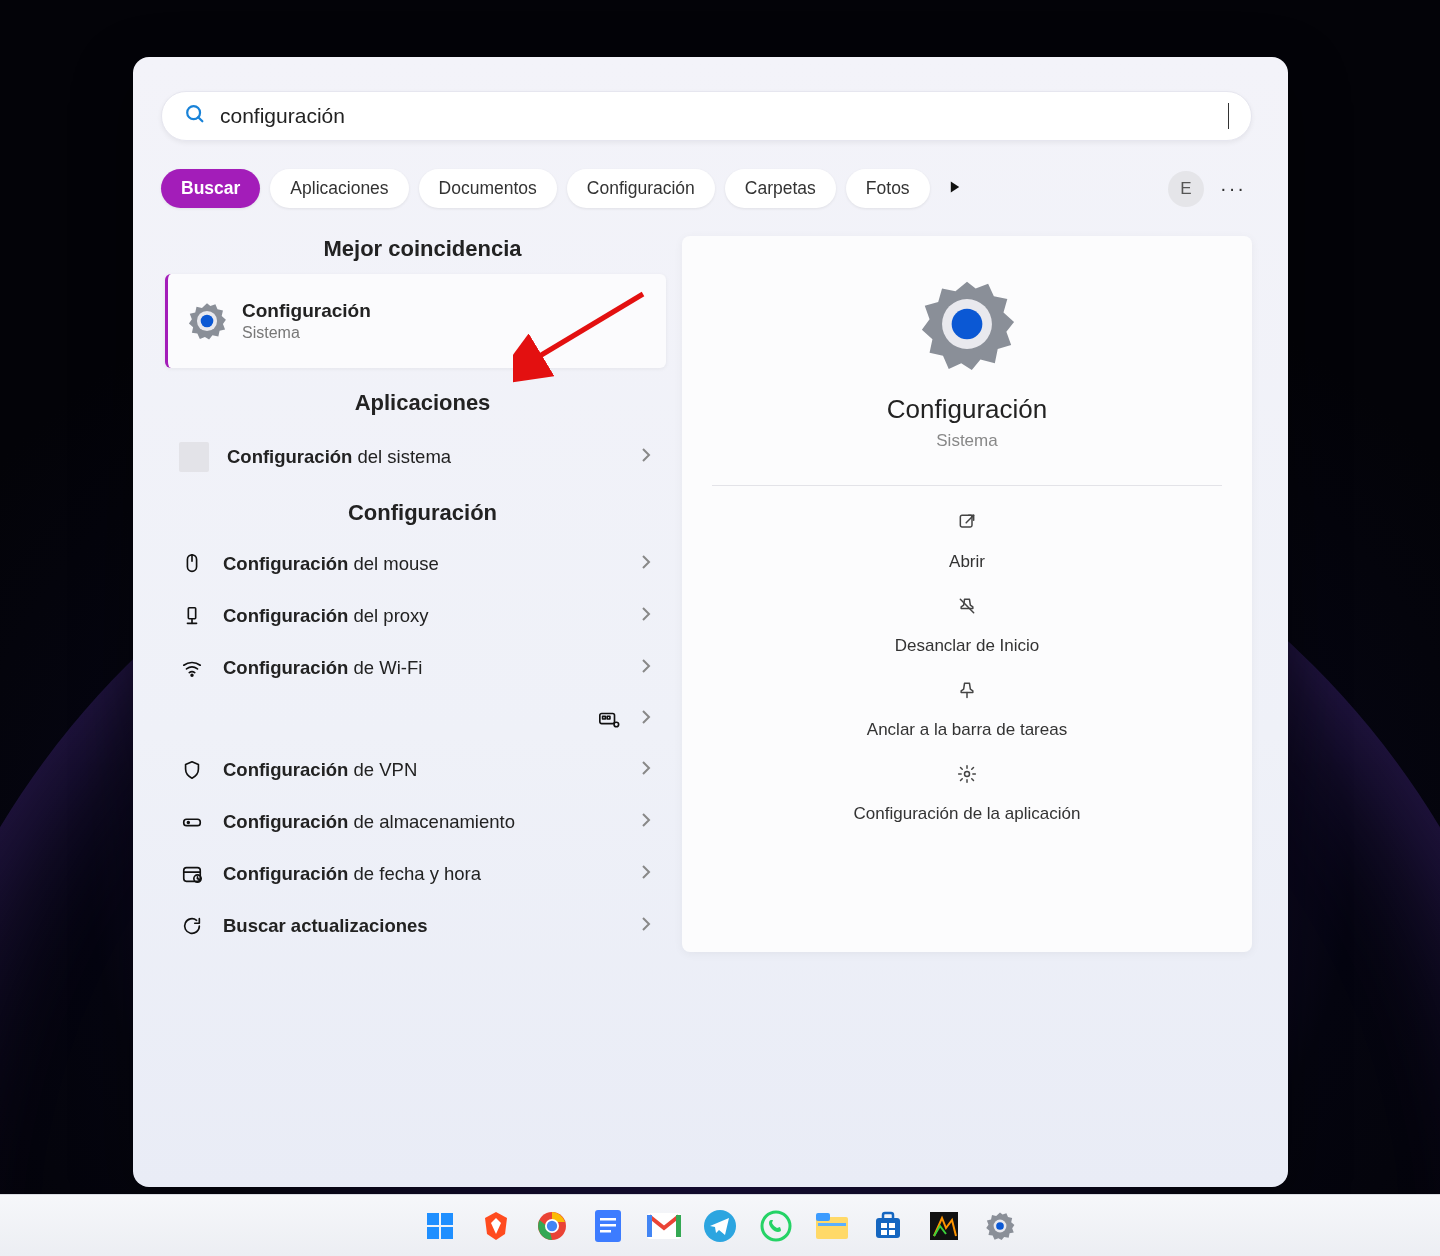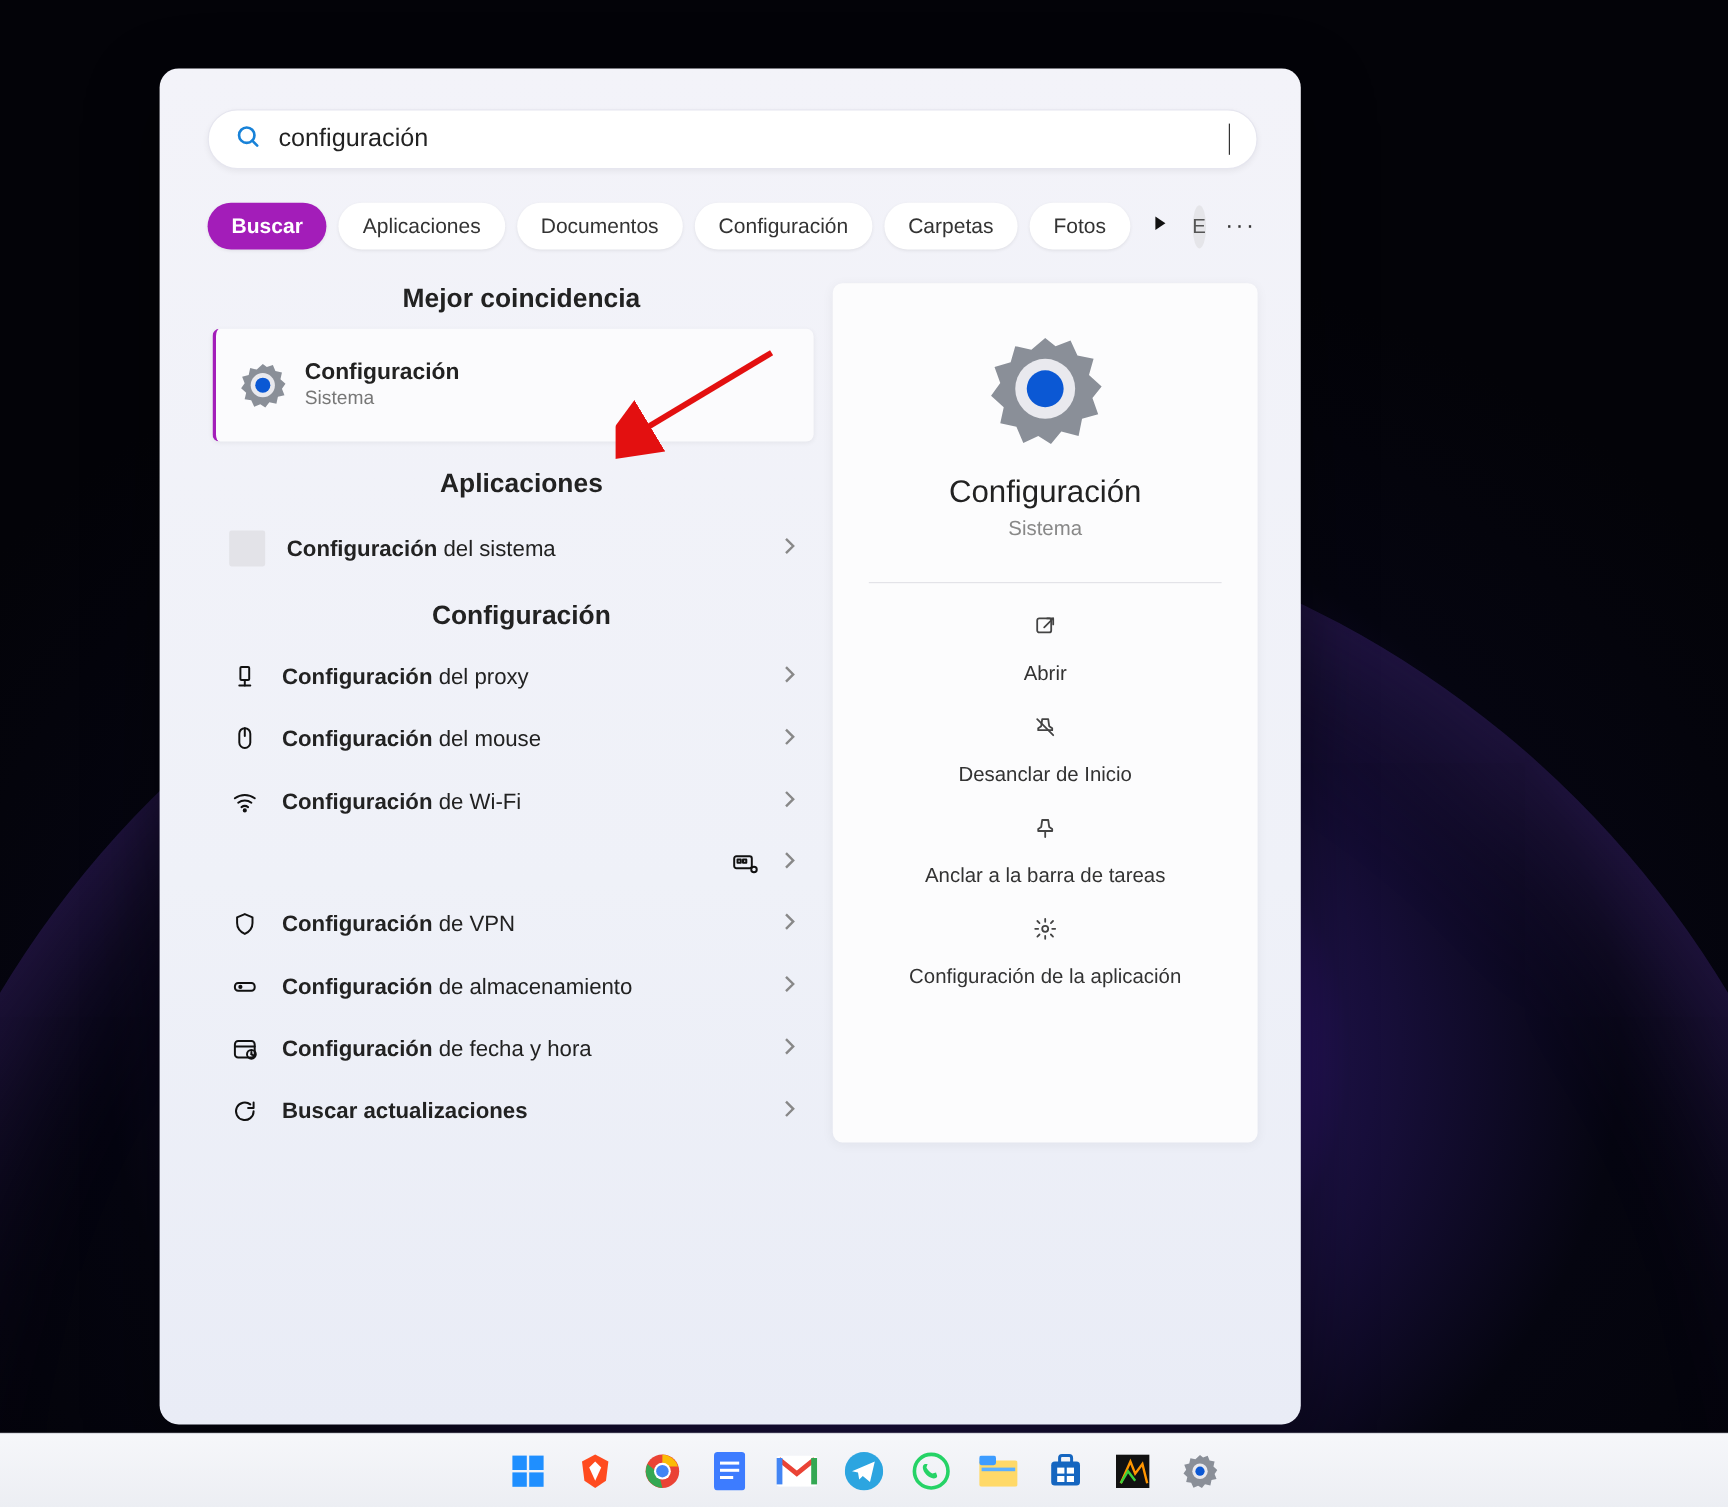--- a/index.html
+++ b/index.html
@@ -12,25 +12,25 @@
   .ring {
     position: absolute; left: -120px; top: 420px; width: 1680px; height: 1680px;
     border-radius: 50%;
     box-shadow: 0 0 120px 30px rgba(140,80,255,0.25) inset;
     pointer-events: none;
   }
 
   .start-panel {
     position: absolute;
     left: 133px; top: 57px;
-    width: 951px; height: 1130px;
+    width: 1155px; height: 1130px;
     background: linear-gradient(180deg, #f3f3f9 0%, #eff1f8 60%, #e9ecf6 100%);
     border-radius: 16px;
     box-shadow: 0 20px 60px rgba(0,0,0,0.45);
-    padding: 34px 36px 24px 40px;
+    padding: 34px 36px 24px 28px;
   }
 
   .search-bar {
     display: flex; align-items: center;
     background: #ffffff;
     border: 1px solid #e6e6ef;
     border-radius: 999px;
     height: 50px;
     padding: 0 22px;
     box-shadow: 0 2px 5px rgba(0,0,0,0.06);
@@ -192,38 +192,38 @@
             </svg>
         </span>
       </div>
 
       <div class="section-title" style="margin-top:14px">Configuración</div>
 
       <div id="config-list">
           <div class="list-row">
             <div class="row-icon">
               <svg width="22" height="22" viewBox="0 0 24 24" fill="none" stroke="#111" stroke-width="1.8" stroke-linecap="round" stroke-linejoin="round">
+                <rect x="7" y="2" width="10" height="18" rx="5"></rect>
+                <line x1="12" y1="2" x2="12" y2="9"></line>
+              </svg>
+            </div>
+            <div class="row-label"><b>Configuración</b> del mouse</div>
+            <span class="chev"><svg width="12" height="16" viewBox="0 0 10 16" fill="none" stroke="#888" stroke-width="2">
+                <path d="M2 2 L8 8 L2 14"></path>
+              </svg></span>
+          </div>
+          <div class="list-row">
+            <div class="row-icon">
+              <svg width="22" height="22" viewBox="0 0 24 24" fill="none" stroke="#111" stroke-width="1.8" stroke-linecap="round" stroke-linejoin="round">
                 <rect x="8" y="3" width="8" height="12" rx="1"></rect>
                 <line x1="12" y1="15" x2="12" y2="20"></line>
                 <line x1="7" y1="20" x2="17" y2="20"></line>
               </svg>
             </div>
             <div class="row-label"><b>Configuración</b> del proxy</div>
-            <span class="chev"><svg width="12" height="16" viewBox="0 0 10 16" fill="none" stroke="#888" stroke-width="2">
-                <path d="M2 2 L8 8 L2 14"></path>
-              </svg></span>
-          </div>
-          <div class="list-row">
-            <div class="row-icon">
-              <svg width="22" height="22" viewBox="0 0 24 24" fill="none" stroke="#111" stroke-width="1.8" stroke-linecap="round" stroke-linejoin="round">
-                <rect x="7" y="2" width="10" height="18" rx="5"></rect>
-                <line x1="12" y1="2" x2="12" y2="9"></line>
-              </svg>
-            </div>
-            <div class="row-label"><b>Configuración</b> del mouse</div>
             <span class="chev"><svg width="12" height="16" viewBox="0 0 10 16" fill="none" stroke="#888" stroke-width="2">
                 <path d="M2 2 L8 8 L2 14"></path>
               </svg></span>
           </div>
           <div class="list-row">
             <div class="row-icon">
               <svg width="22" height="22" viewBox="0 0 24 24" fill="none" stroke="#111" stroke-width="1.8" stroke-linecap="round" stroke-linejoin="round">
                 <path d="M3 9a15 15 0 0 1 18 0"></path>
                 <path d="M6 13a10 10 0 0 1 12 0"></path>
                 <path d="M9 17a5 5 0 0 1 6 0"></path>

